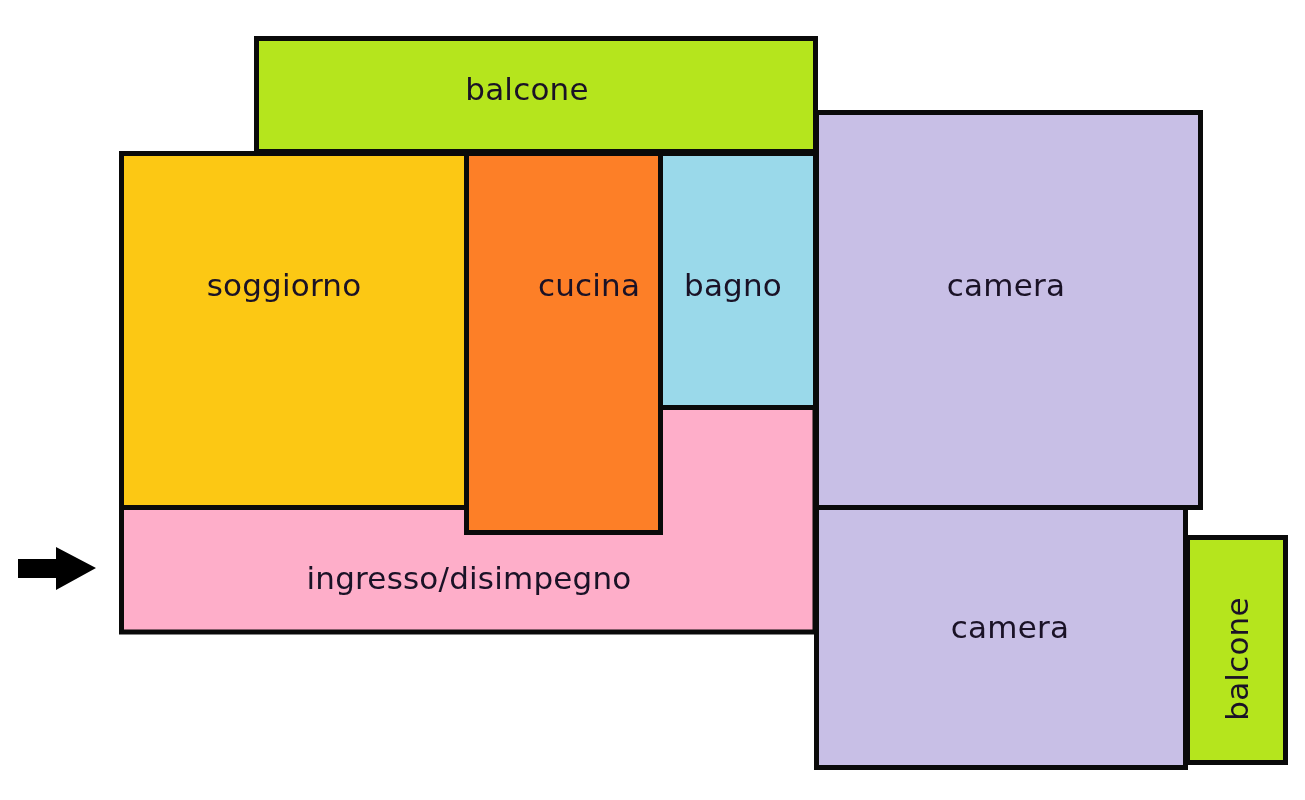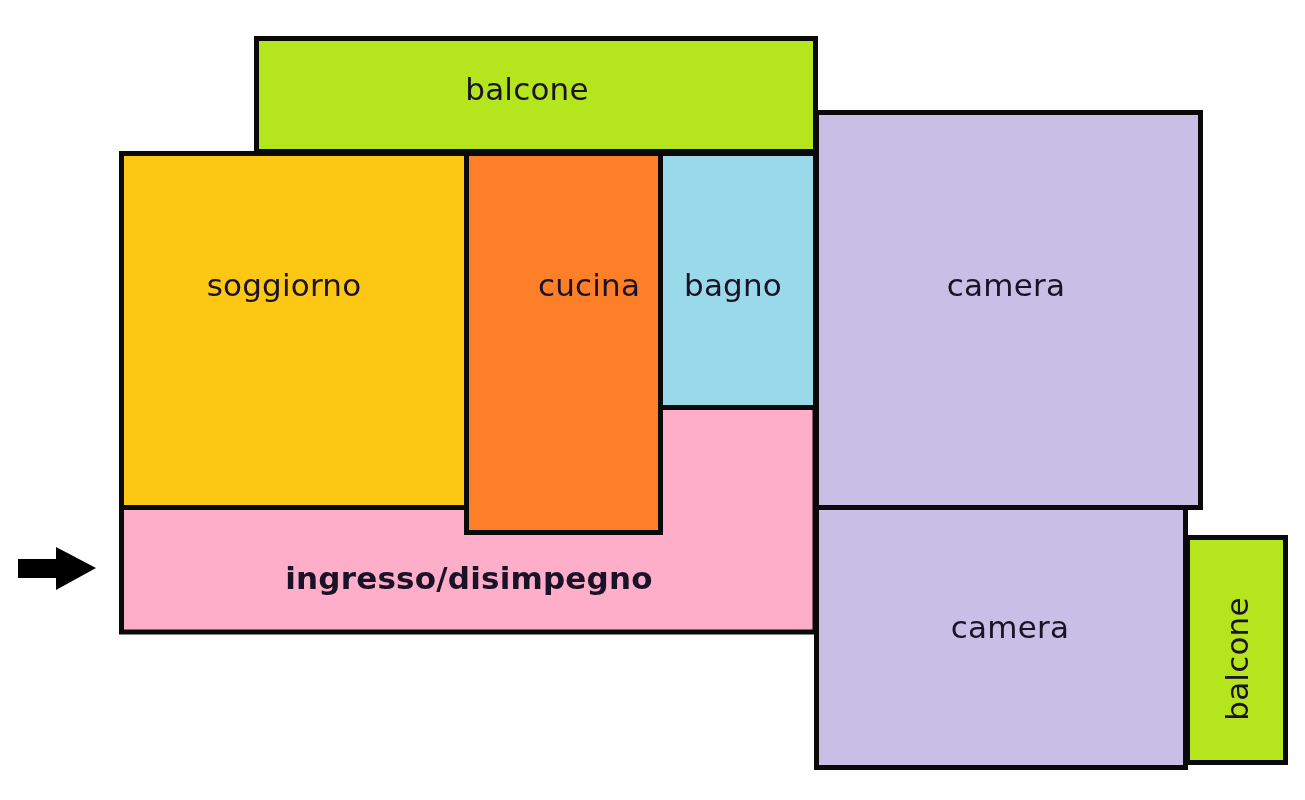--- a/index.html
+++ b/index.html
@@ -32,19 +32,19 @@
 
 <div class="room" style="left:814px; top:505px; width:374px; height:265px; background:#c8bfe6;"></div>
 
 <div class="room" style="left:1185px; top:535px; width:103px; height:230px; background:#b5e51d;"></div>
 
 <div class="label" style="left:527px; top:89px;">balcone</div>
 <div class="label" style="left:284px; top:285px;">soggiorno</div>
 <div class="label" style="left:567px; top:285px;margin-left:22px;">cucina</div>
 <div class="label" style="left:733px; top:285px;">bagno</div>
 <div class="label" style="left:1006px; top:285px;">camera</div>
-<div class="label" style="left:469px; top:578px;font-weight:bold;">ingresso/disimpegno</div>
+<div class="label" style="left:469px; top:578px;">ingresso/disimpegno</div>
 <div class="label" style="left:1010px; top:627px;">camera</div>
 <div class="label vertical" style="left:1237px; top:659px;">balcone</div>
 
 <svg id="arrow" width="80" height="44">
   <polygon points="0,12 38,12 38,0 78,21 38,43 38,31 0,31" fill="#000000"></polygon>
 </svg>
 
 </body></html>

